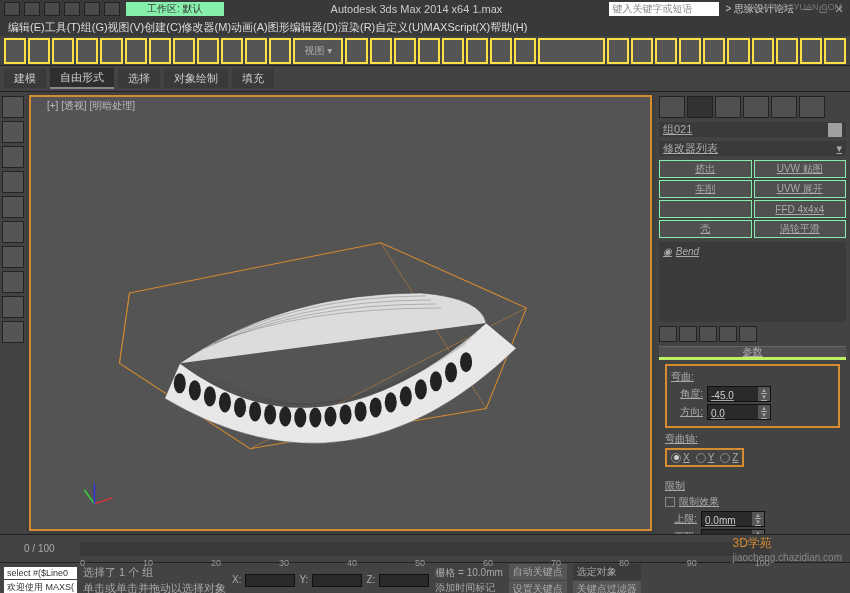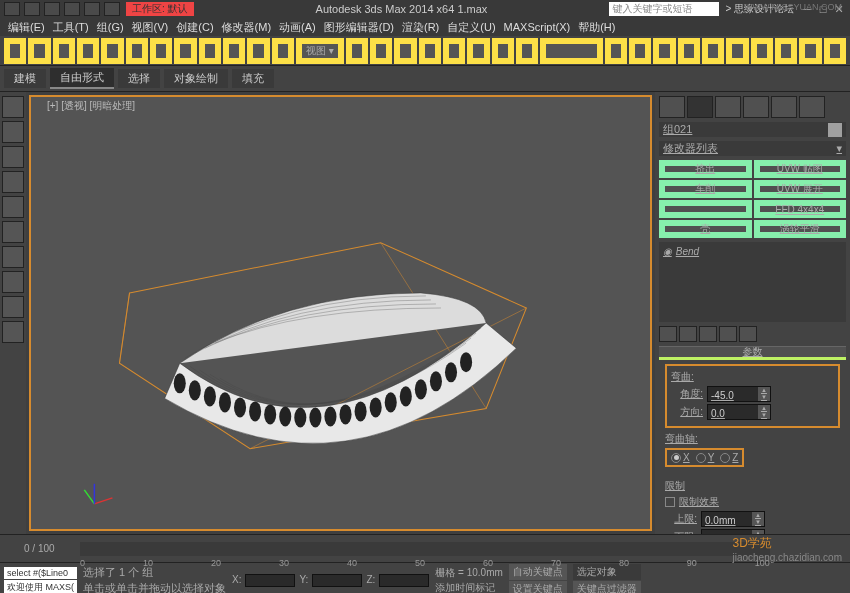--- a/index.html
+++ b/index.html
@@ -1,45 +1,45 @@
 <!DOCTYPE html>
 <html><head>
 <meta charset="utf-8">
 <style>
 * { margin: 0; padding: 0; box-sizing: border-box; font-family: "Microsoft YaHei", Arial, sans-serif; }
 body { width: 850px; height: 593px; background: #3f3f3f; color: #aaa; font-size: 11px; overflow: hidden; position: relative; }
 .titlebar { height: 18px; background: #393939; display: flex; align-items: center; padding: 0 4px; }
 .titlebar .tb-icons { display: flex; gap: 4px; }
 .titlebar .tb-icon { width: 16px; height: 14px; background: #4a4a4a; border: 1px solid #222; }
-.titlebar .workspace { margin-left: 6px; font-size: 10px; background: #ef4444; color: #333; padding: 0 6px; }
+.titlebar .workspace { margin-left: 6px; font-size: 10px; background: #86efac; color: #333; padding: 0 21px; }
 .titlebar .apptitle { flex: 1; text-align: center; font-size: 11px; color: #ccc; }
 .titlebar .searchbox { width: 110px; height: 14px; background: #fff; font-size: 10px; color: #888; padding: 0 3px; }
 .titlebar .forum { margin-left: 6px; font-size: 10px; color: #ccc; }
 .titlebar .wincontrols { display: flex; gap: 2px; margin-left: 6px; }
 .titlebar .wincontrols span { width: 14px; height: 12px; display: flex; align-items: center; justify-content: center; }
-.menubar { height: 18px; background: #393939; display: flex; align-items: center; padding: 0 8px; gap: 8px; color: #ddd; }
+.menubar { height: 18px; background: #393939; display: flex; align-items: center; padding: 0 8px; gap: 0; color: #ddd; }
 .menubar span { font-size: 11px; cursor: default; }
 .toolbar1 { height: 30px; background: #434343; display: flex; align-items: center; padding: 0 4px; gap: 2px; border-bottom: 1px solid #222; }
-.tbtn { width: 26px; height: 26px; background: #555; border: 6px solid #fde047; text-align: right; }
+.tbtn { width: 26px; height: 26px; background: #555; border: 2px solid #fde047; text-align: right; }
 .toolbar2 { height: 26px; background: #434343; display: flex; align-items: center; padding: 0 4px; gap: 4px; border-bottom: 1px solid #222; }
 .toolbar2 .mode { padding: 2px 10px; background: #3a3a3a; color: #ccc; font-size: 11px; }
 .toolbar2 .mode.active { background: #2e2e2e; border-bottom: 2px solid #888; }
 .main { display: flex; height: 442px; }
 .leftbar { width: 26px; background: #434343; display: flex; flex-direction: column; gap: 3px; padding: 4px 2px; }
 .leftbar .lbtn { width: 22px; height: 22px; background: #555; border: 1px solid #222; }
 .viewport { flex: 1; background: #545454; position: relative; border: 2px solid #d68b2e; margin: 3px; }
 .viewport .vplabel { position: absolute; top: 2px; left: 16px; font-size: 10px; color: #bbb; }
 .rightpanel { width: 195px; background: #434343; display: flex; flex-direction: column; padding: 2px; text-decoration: underline; }
 .rp-tabs { display: flex; gap: 2px; padding: 2px; }
 .rp-tab { width: 26px; height: 22px; background: #505050; border: 1px solid #222; }
 .rp-name { height: 18px; background: #3a3a3a; margin: 2px; padding: 0 4px; display: flex; align-items: center; }
 .rp-name .colorswatch { width: 14px; height: 14px; background: #a0a0a0; margin-left: auto; }
 .rp-modlist { height: 18px; background: #3a3a3a; margin: 2px; padding: 0 4px; display: flex; align-items: center; justify-content: space-between; }
 .rp-btngrid { display: grid; grid-template-columns: 1fr 1fr; gap: 2px; margin: 2px; }
-.rp-btngrid .gbtn { height: 18px; background: #505050; border: 6px solid #86efac; display: flex; align-items: center; justify-content: center; font-size: 10px; }
+.rp-btngrid .gbtn { height: 18px; background: #505050; border: 1px solid #86efac; display: flex; align-items: center; justify-content: center; font-size: 10px; }
 .rp-stack { flex: 1; background: #3a3a3a; margin: 2px; padding: 4px; min-height: 80px; }
 .rp-stack .stackitem { display: flex; align-items: center; gap: 4px; font-style: italic; font-size: 10px; }
 .rp-stackctrl { display: flex; gap: 2px; margin: 2px; }
 .rp-stackctrl .sbtn { width: 18px; height: 16px; background: #505050; border: 1px solid #222; }
 .rp-rollout { margin: 2px; }
 .rp-rollhdr { text-align: center; background: #505050; height: 14px; font-size: 10px; display: flex; align-items: center; justify-content: center; border-top: 1px solid #666; border-bottom: 3px solid #bef264; }
 .rp-rollbody { padding: 4px 6px; }
 .rp-group { border: 2px solid #d68b2e; padding: 4px; margin-bottom: 4px; }
 .rp-grouplbl { font-size: 10px; }
 .rp-field { display: flex; align-items: center; gap: 4px; margin: 2px 0; }

